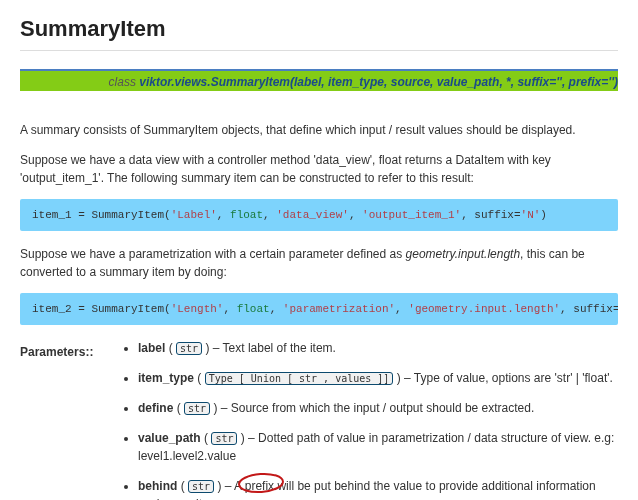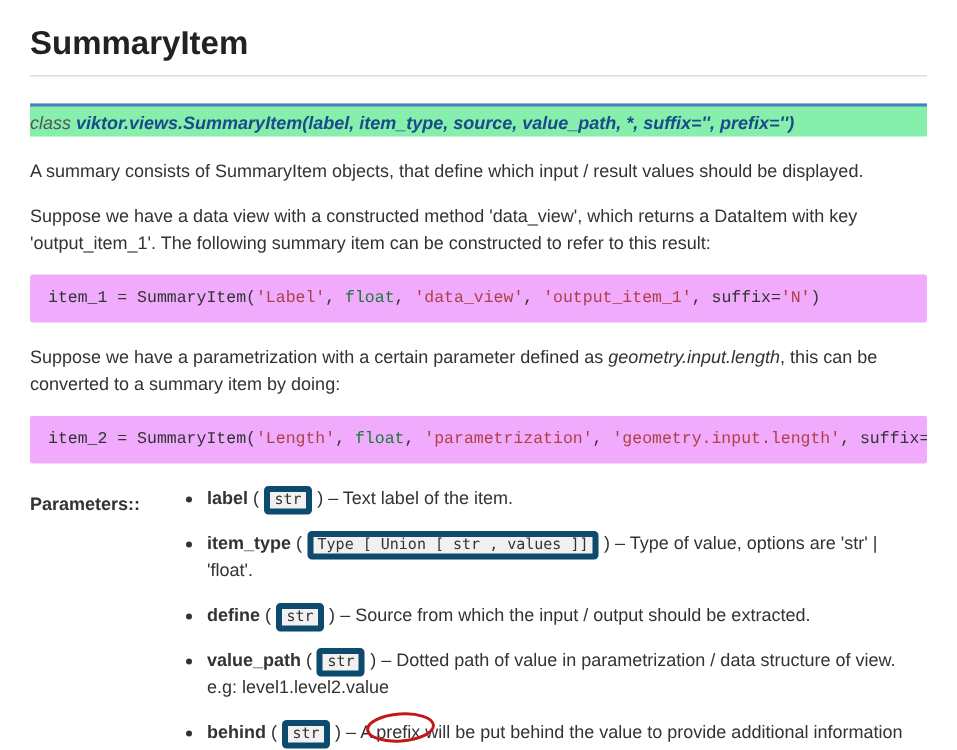--- a/index.html
+++ b/index.html
@@ -18,41 +18,42 @@
     margin: 0 0 8px 0;
     color: #222;
   }
   .title-underline {
     border: none;
     border-top: 1px solid #ddd;
     margin: 0 0 18px 0;
   }
   .signature-box {
     border-top: 2px solid #4b7ec2;
-    background: #86efac;
+    background: #84cc16;
     padding: 4px 0 2px 0;
-    margin-bottom: 14px;
+    margin-bottom: 30px;
+    text-align: right;
   }
   .sig-class { font-style: italic; color: #555; }
   .sig-path { font-style: italic; color: #1a4b8a; font-weight: 700; }
   .sig-name { font-style: italic; color: #1a4b8a; font-weight: 700; }
   .sig-params { font-style: italic; color: #1a4b8a; font-weight: 700; }
   .sig-star { font-style: italic; color: #1a4b8a; font-weight: 700; }
   .sig-default { font-style: italic; color: #1a4b8a; font-weight: 700; }
   .sig-paren { font-style: italic; color: #1a4b8a; font-weight: 700; }
 
   p.prose {
     margin: 0 0 12px 0;
     line-height: 1.5;
     color: #333;
   }
   em.inline-ital { font-style: italic; }
 
   .code-block {
-    background: #f0abfc;
+    background: #7dd3fc;
     border-radius: 2px;
     padding: 10px 12px;
     margin: 0 0 14px 0;
     font-family: "SFMono-Regular", Consolas, "Liberation Mono", Menlo, monospace;
     font-size: 11px;
     white-space: pre;
     overflow-x: auto;
   }
   .cm-var { color: #333; }
   .cm-str { color: #b04048; }
@@ -72,21 +73,21 @@
   }
   ul.params-list li {
     margin-bottom: 12px;
     line-height: 1.5;
   }
   .param-name { font-weight: 700; margin-top: 10px; }
   .type-pill {
     font-family: "SFMono-Regular", Consolas, Menlo, monospace;
     font-size: 10px;
     background: #f1f1f1;
-    border: 4px solid #0c4a6e;
+    border: 1px solid #0c4a6e;
     border-radius: 3px;
     padding: 0 3px;
   }
   .param-annot {
     position: relative;
     display: inline-block;
     text-align: right;
   }
   .param-annot svg {
     position: absolute;
@@ -99,21 +100,21 @@
 <body>
 
 <h2 class="page-title">SummaryItem</h2>
 <hr class="title-underline">
 
 <div class="signature-box">
   <span class="sig-class">class </span><span class="sig-path">viktor.views.</span><span class="sig-name">SummaryItem</span><span class="sig-paren">(</span><span class="sig-params">label, item_type, source, value_path</span><span class="sig-params">, </span><span class="sig-star">*</span><span class="sig-params">, </span><span class="sig-default">suffix='', prefix=''</span><span class="sig-paren">)</span>
 </div>
 
 <p class="prose">A summary consists of SummaryItem objects, that define which input / result values should be displayed.</p>
-<p class="prose">Suppose we have a data view with a constructed method 'data_view', which returns a DataItem with key 'output_item_1'. The following summary item can be constructed to refer to this result:</p>
+<p class="prose">Suppose we have a data view with a controller method 'data_view', float returns a DataItem with key 'output_item_1'. The following summary item can be constructed to refer to this result:</p>
 
 <div class="code-block"><span class="cm-var">item_1 = SummaryItem(</span><span class="cm-str">'Label'</span><span class="cm-var">, </span><span class="cm-kw">float</span><span class="cm-var">, </span><span class="cm-str">'data_view'</span><span class="cm-var">, </span><span class="cm-str">'output_item_1'</span><span class="cm-var">, suffix=</span><span class="cm-str">'N'</span><span class="cm-var">)</span></div>
 
 <p class="prose">
   <span>Suppose we have a parametrization with a certain parameter defined as </span><em class="inline-ital">geometry.input.length</em><span>, this can be converted to a summary item by doing:</span>
 </p>
 
 <div class="code-block"><span class="cm-var">item_2 = SummaryItem(</span><span class="cm-str">'Length'</span><span class="cm-var">, </span><span class="cm-kw">float</span><span class="cm-var">, </span><span class="cm-str">'parametrization'</span><span class="cm-var">, </span><span class="cm-str">'geometry.input.length'</span><span class="cm-var">, suffix=</span></div>
 
 <div class="params-row">

